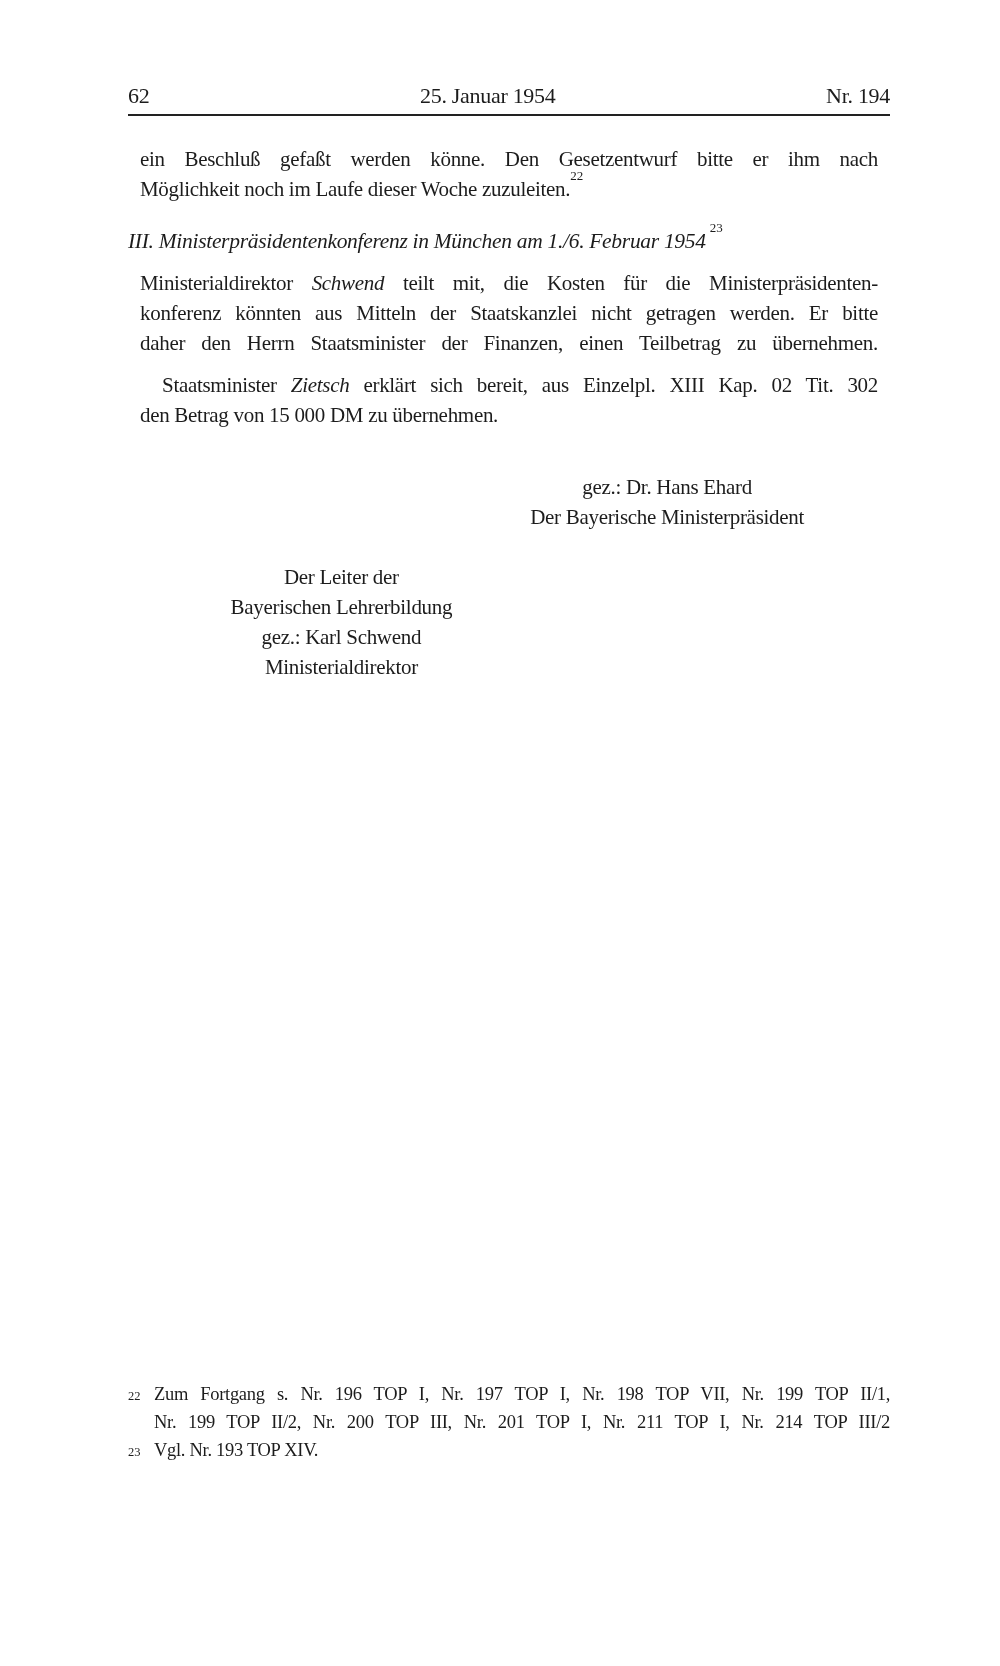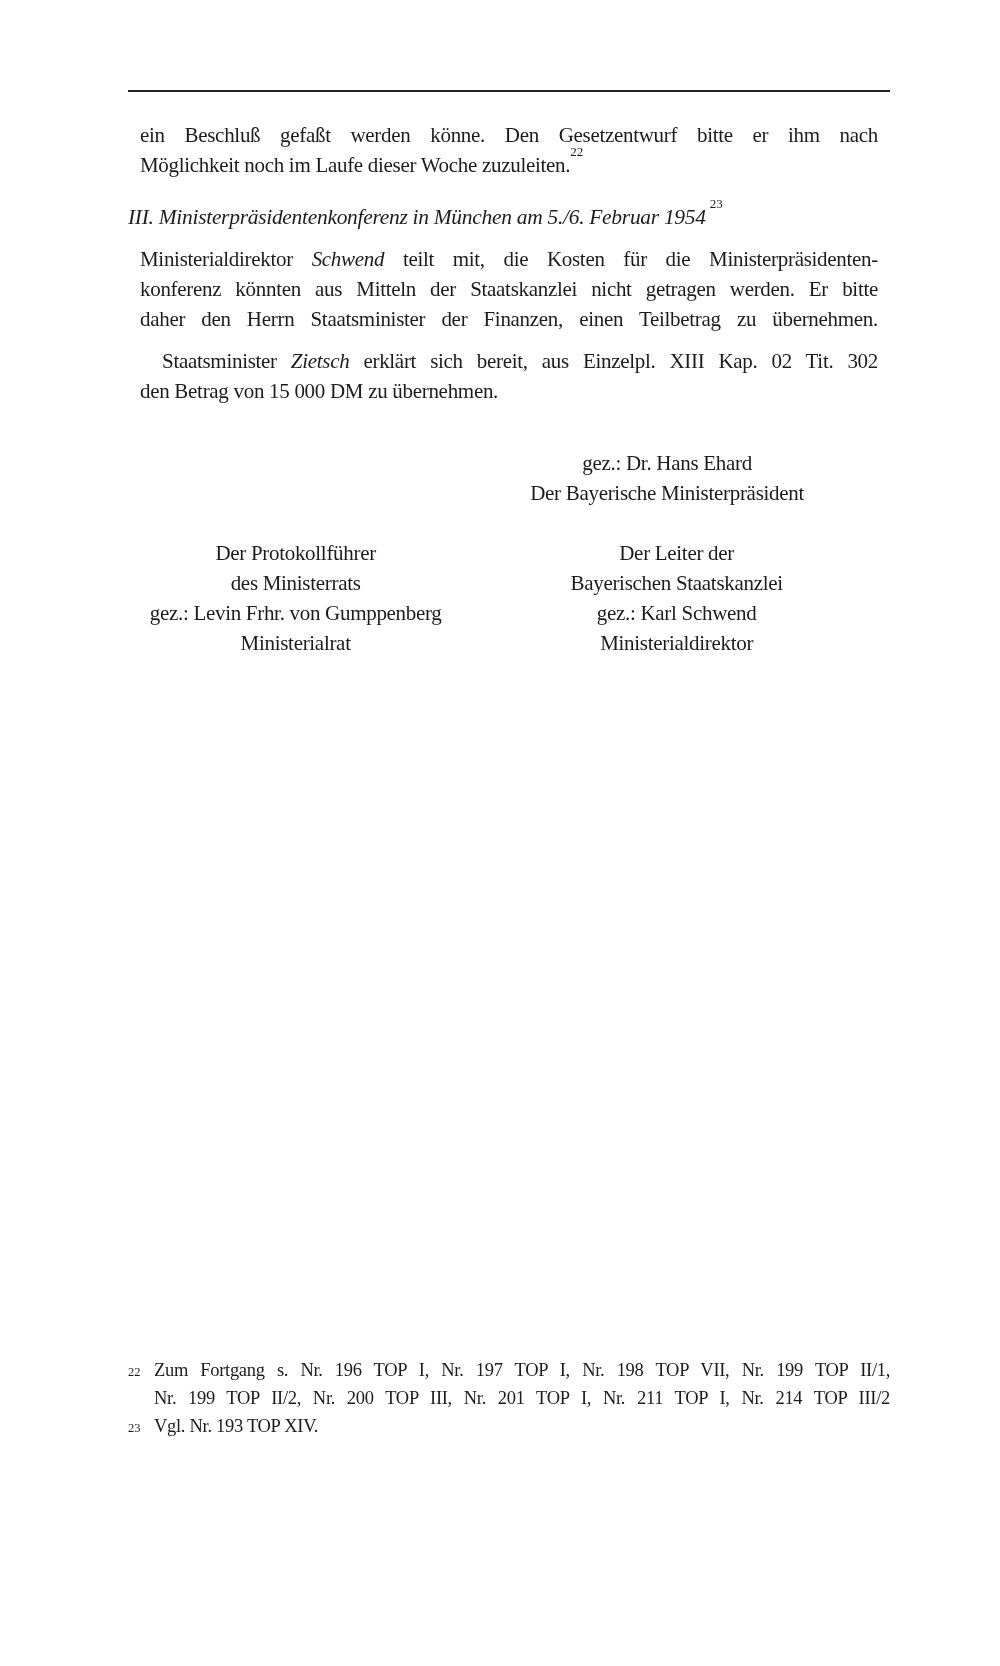--- a/index.html
+++ b/index.html
@@ -80,55 +80,54 @@
     padding-top: 2px;
     line-height: 28px;
   }
   .fn-body { flex: 1; }
 </style>
 </head>
 <body>
 
 <div class="page">
 
+  <div class="runhead">
+    <span>62</span>
+    <span>25. Januar 1954</span>
+    <span>Nr. 194</span>
+  </div>
   <hr class="headrule">
 
   <p class="para para-first">
     <span class="jl">ein Beschluß gefaßt werden könne. Den Gesetzentwurf bitte er ihm nach</span>
     <span class="ln"><span>Möglichkeit noch im Laufe dieser Woche zuzuleiten.</span><sup class="fref">22</sup></span>
   </p>
 
-  <p class="heading"><span>III. Ministerpräsidentenkonferenz in München am 5./6. Februar 1954</span><sup class="fref">23</sup></p>
+  <p class="heading"><span>III. Ministerpräsidentenkonferenz in München am 1./6. Februar 1954</span><sup class="fref">23</sup></p>
 
   <p class="para">
     <span class="jl"><span>Ministerialdirektor </span><i class="it">Schwend</i><span> teilt mit, die Kosten für die Ministerpräsidenten-</span></span>
     <span class="jl">konferenz könnten aus Mitteln der Staatskanzlei nicht getragen werden. Er bitte</span>
     <span class="jl">daher den Herrn Staatsminister der Finanzen, einen Teilbetrag zu übernehmen.</span>
   </p>
 
   <p class="para">
     <span class="jl indent"><span>Staatsminister </span><i class="it">Zietsch</i><span> erklärt sich bereit, aus Einzelpl. XIII Kap. 02 Tit. 302</span></span>
     <span class="ln">den Betrag von 15 000 DM zu übernehmen.</span>
   </p>
 
   <div class="sig-president">
     <div>gez.: Dr. Hans Ehard</div>
     <div>Der Bayerische Ministerpräsident</div>
   </div>
 
   <div class="sig-columns">
-    <div class="sig-col-left">
-      <div>Der Protokollführer</div>
-      <div>des Ministerrats</div>
-      <div>gez.: Levin Frhr. von Gumppenberg</div>
-      <div>Ministerialrat</div>
-    </div>
     <div class="sig-col-right">
       <div>Der Leiter der</div>
-      <div>Bayerischen Staatskanzlei</div>
+      <div>Bayerischen Lehrerbildung</div>
       <div>gez.: Karl Schwend</div>
       <div>Ministerialdirektor</div>
     </div>
   </div>
 
   <div class="footnotes">
     <div class="fn">
       <span class="fn-marker">22</span>
       <span class="fn-body">
         <span class="jl">Zum Fortgang s. Nr. 196 TOP I, Nr. 197 TOP I, Nr. 198 TOP VII, Nr. 199 TOP II/1,</span>

